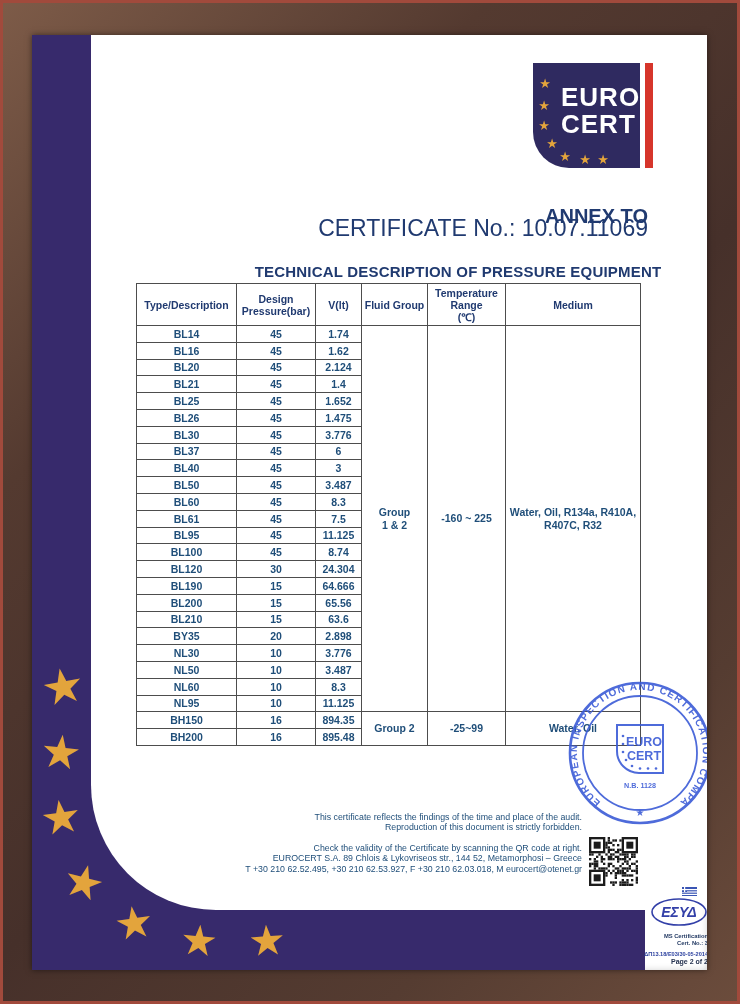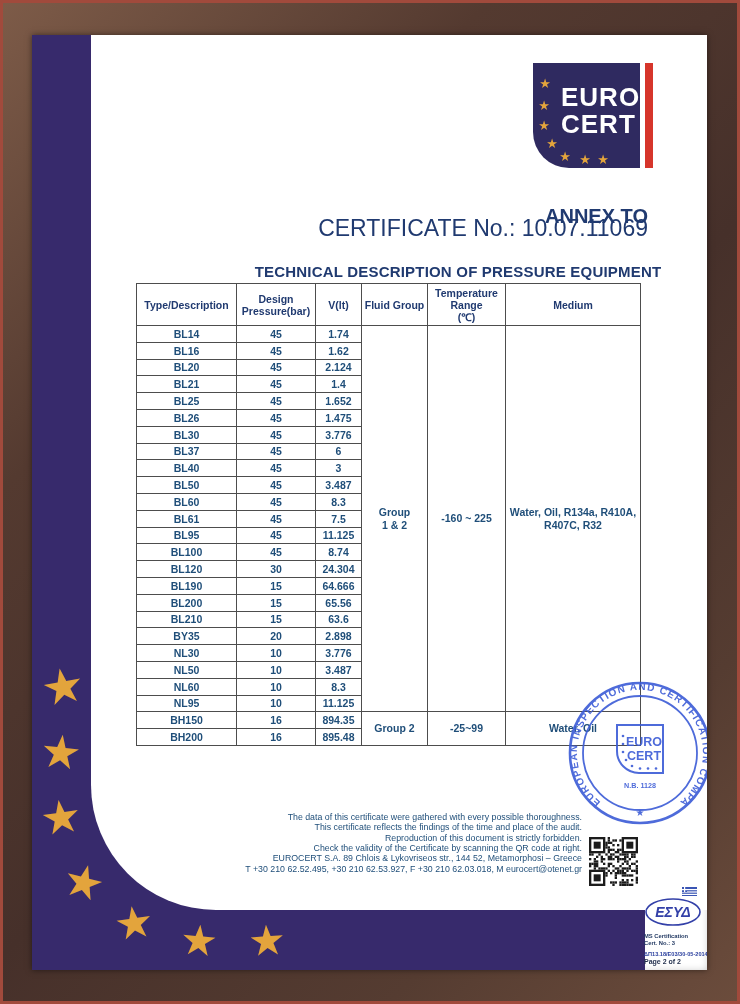--- a/index.html
+++ b/index.html
@@ -47,21 +47,21 @@
 
   .stamp{position:absolute;left:523px;top:633px;width:170px;height:170px;z-index:6;opacity:.9;}
   .stamp-stroke{stroke:var(--stamp-blue);fill:none;}
   .stamp-fill{fill:var(--stamp-blue);}
 
   .footer-block{position:absolute;right:125px;z-index:4;text-align:right;
     font-size:8.8px;line-height:10.3px;color:var(--footer-blue);}
   .footer-1{top:777px;} .footer-2{top:808px;}
   .qr{position:absolute;left:557px;top:802px;width:49px;height:49px;z-index:4;}
 
-  .esyd{position:absolute;left:612px;top:852px;width:64px;z-index:4;text-align:left;}
+  .esyd{position:absolute;left:612px;top:852px;width:64px;z-index:4;text-align:right;}
   .esyd .flag{display:block;margin:0 auto 1px 38px;}
   .esyd .cert-small{font-size:5.8px;line-height:6.6px;color:#233a63;font-weight:bold;margin-top:2px;}
   .esyd .doc-code{font-size:5.6px;color:#2a3f9e;font-weight:bold;margin-top:5px;}
   .esyd .page-num{font-size:7px;color:#25324f;font-weight:bold;margin-top:1px;}
 </style>
 </head>
 <body>
 
 <div class="frame-edge"></div>
 <div class="frame-bevel"></div>
@@ -279,21 +279,20 @@
       <circle cx="71" cy="92" r="1.3"></circle>
         <circle cx="77" cy="98" r="1.3"></circle>
         <circle cx="85" cy="100.5" r="1.3"></circle>
       <circle cx="93" cy="100.5" r="1.3"></circle>
         <circle cx="101" cy="100.5" r="1.3"></circle>
     </g>
     <text class="stamp-fill" x="85" y="120" font-size="7.2" font-weight="bold" text-anchor="middle">N.B. 1128</text>
   </svg>
 
   <div class="footer-block footer-1">
-    <div>The data of this certificate were gathered with every possible thoroughness.</div>
     <div>This certificate reflects the findings of the time and place of the audit.</div>
     <div>Reproduction of this document is strictly forbidden.</div>
   </div>
   <div class="footer-block footer-2">
     <div>Check the validity of the Certificate by scanning the QR code at right.</div>
     <div>EUROCERT S.A. 89 Chlois &amp; Lykovriseos str., 144 52, Metamorphosi – Greece</div>
     <div>T +30 210 62.52.495, +30 210 62.53.927, F +30 210 62.03.018, M eurocert@otenet.gr</div>
   </div>
   <div class="qr" id="qr"><svg width="49" height="49" viewBox="0 0 49 49" fill="#1c1c1c">
         <rect width="49" height="49" fill="#fff"></rect>

